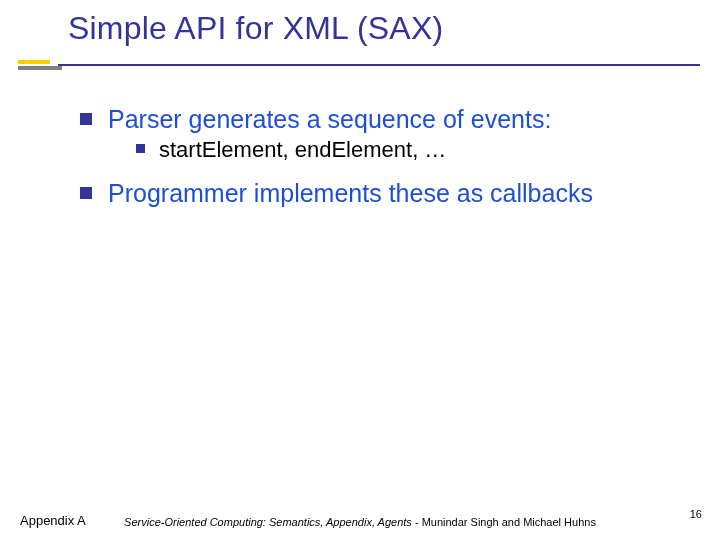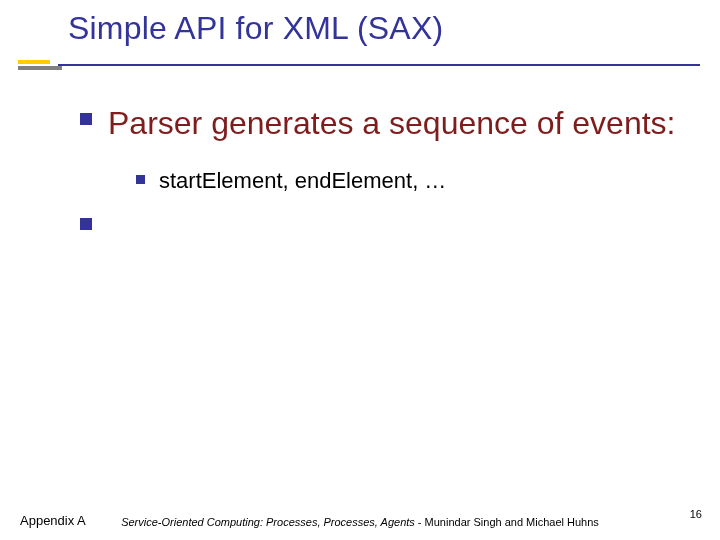--- a/index.html
+++ b/index.html
@@ -54,26 +54,26 @@
   .lvl1 {
     margin-top: 12px;
     display: flex;
     align-items: flex-start;
   }
   .lvl1 .b1 {
     width: 12px; height: 12px; background: #333399;
     margin-top: 9px; margin-right: 16px; flex-shrink:0;
   }
   .lvl1 .t1 {
-    font-size: 32px;
-    color: #7f1d1d;
+    font-size: 25px;
+    color: #1d4ed8;
     line-height: 1.2;
   }
   .lvl2 {
-    margin-top: 25px;
+    margin-top: 2px;
     margin-bottom: 14px;
     margin-left: 56px;
     display: flex;
     align-items: flex-start;
   }
   .lvl2 .b2 {
     width: 9px; height: 9px; background: #333399;
     margin-top: 8px; margin-right: 14px; flex-shrink:0;
   }
   .lvl2 .t2 {
@@ -129,24 +129,25 @@
       <div class="b1"></div>
       <div class="t1">Parser generates a sequence of events:</div>
     </div>
     <div class="lvl2">
       <div class="b2"></div>
       <div class="t2">startElement, endElement, …</div>
     </div>
 
     <div class="lvl1">
       <div class="b1"></div>
+      <div class="t1">Programmer implements these as callbacks</div>
     </div>
 
 
   </div>
 
   <div class="footer-left">Appendix A</div>
   <div class="footer-center">
-    <span class="it">Service-Oriented Computing: Processes, Processes, Agents</span><span> - Munindar Singh and Michael Huhns</span>
+    <span class="it">Service-Oriented Computing: Semantics, Appendix, Agents</span><span> - Munindar Singh and Michael Huhns</span>
   </div>
   <div class="footer-right">16</div>
 
 </div>
 
 </body></html>

